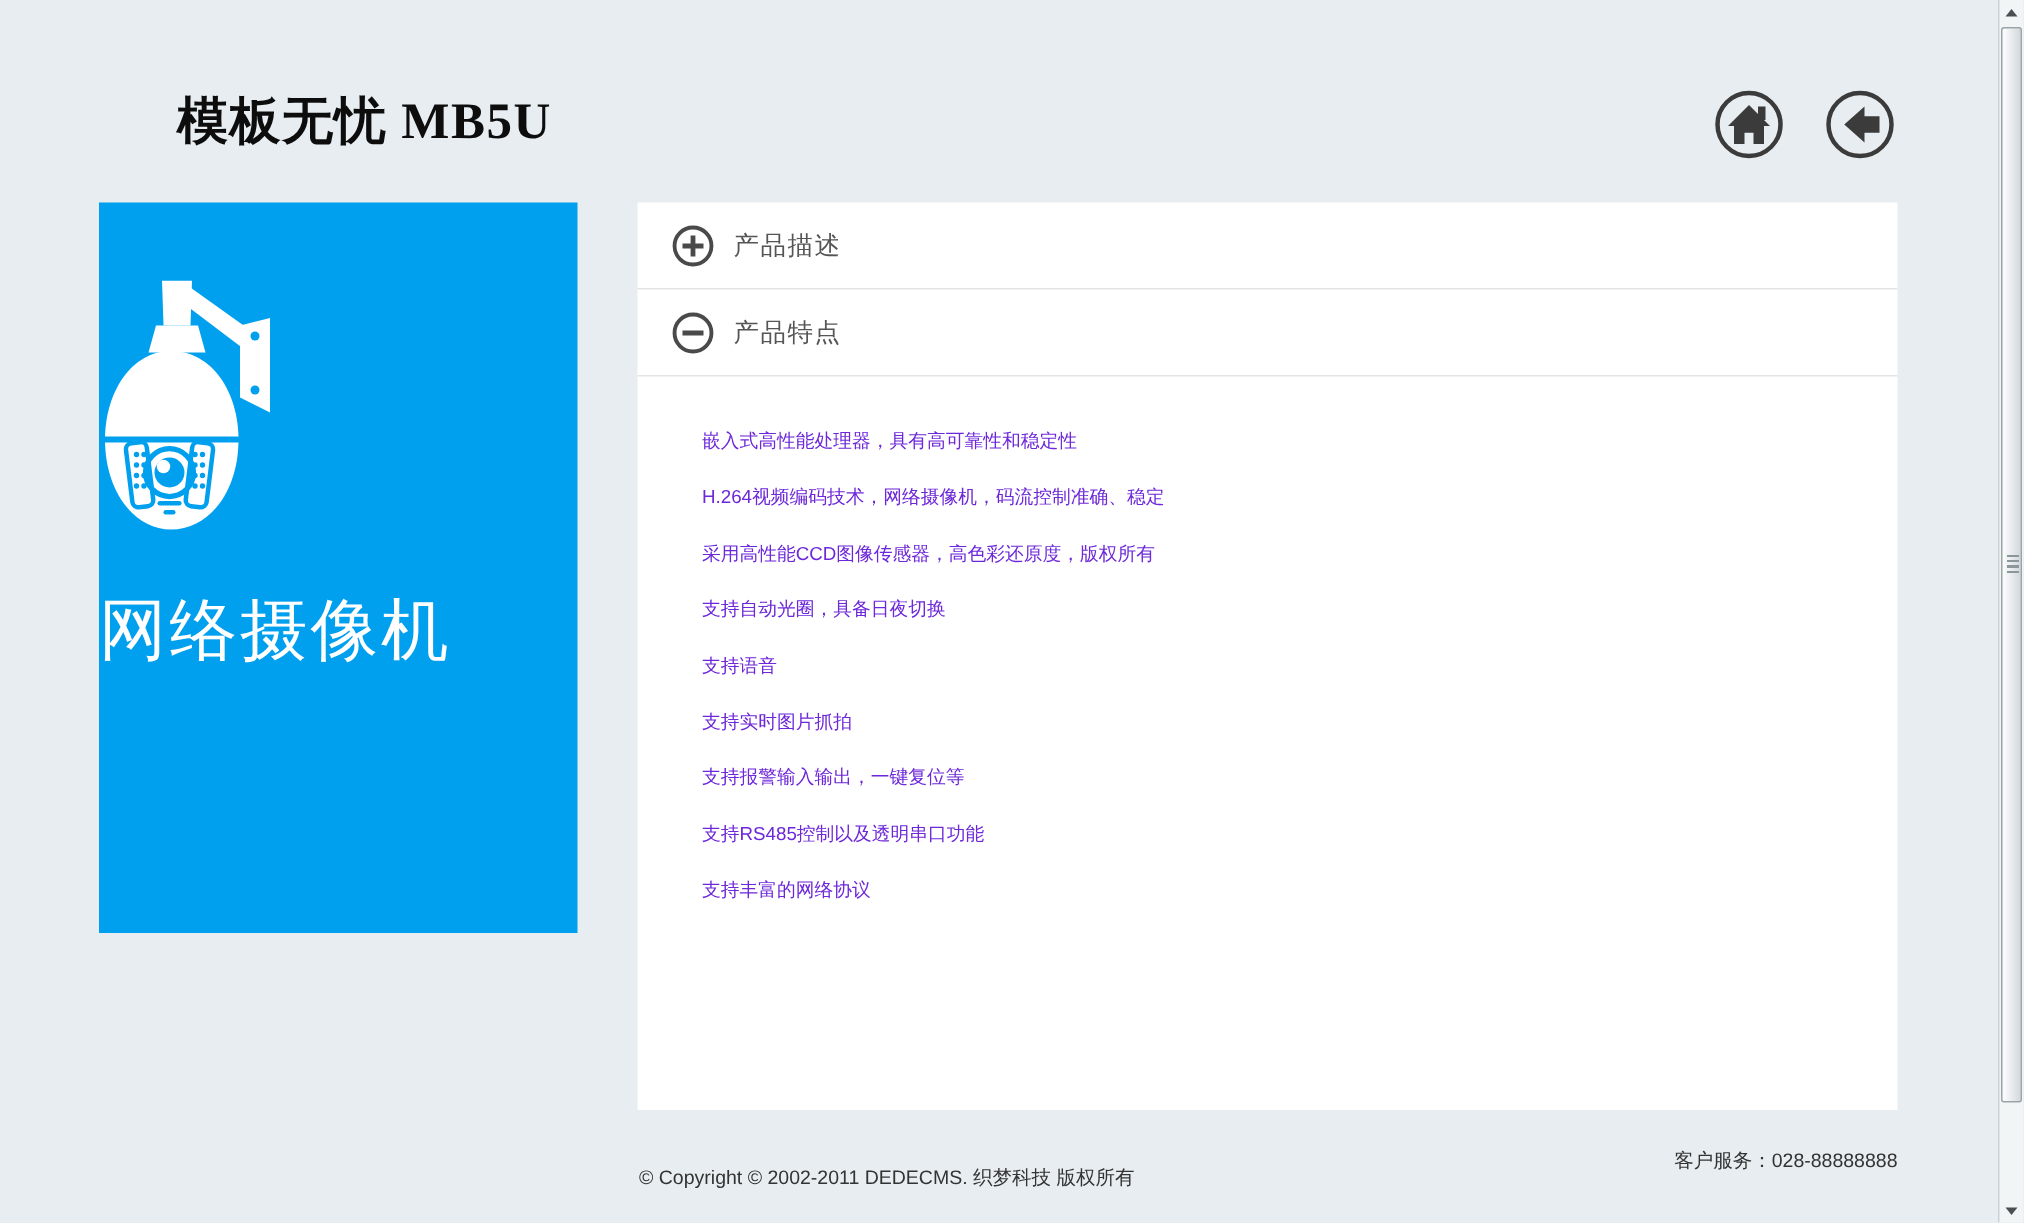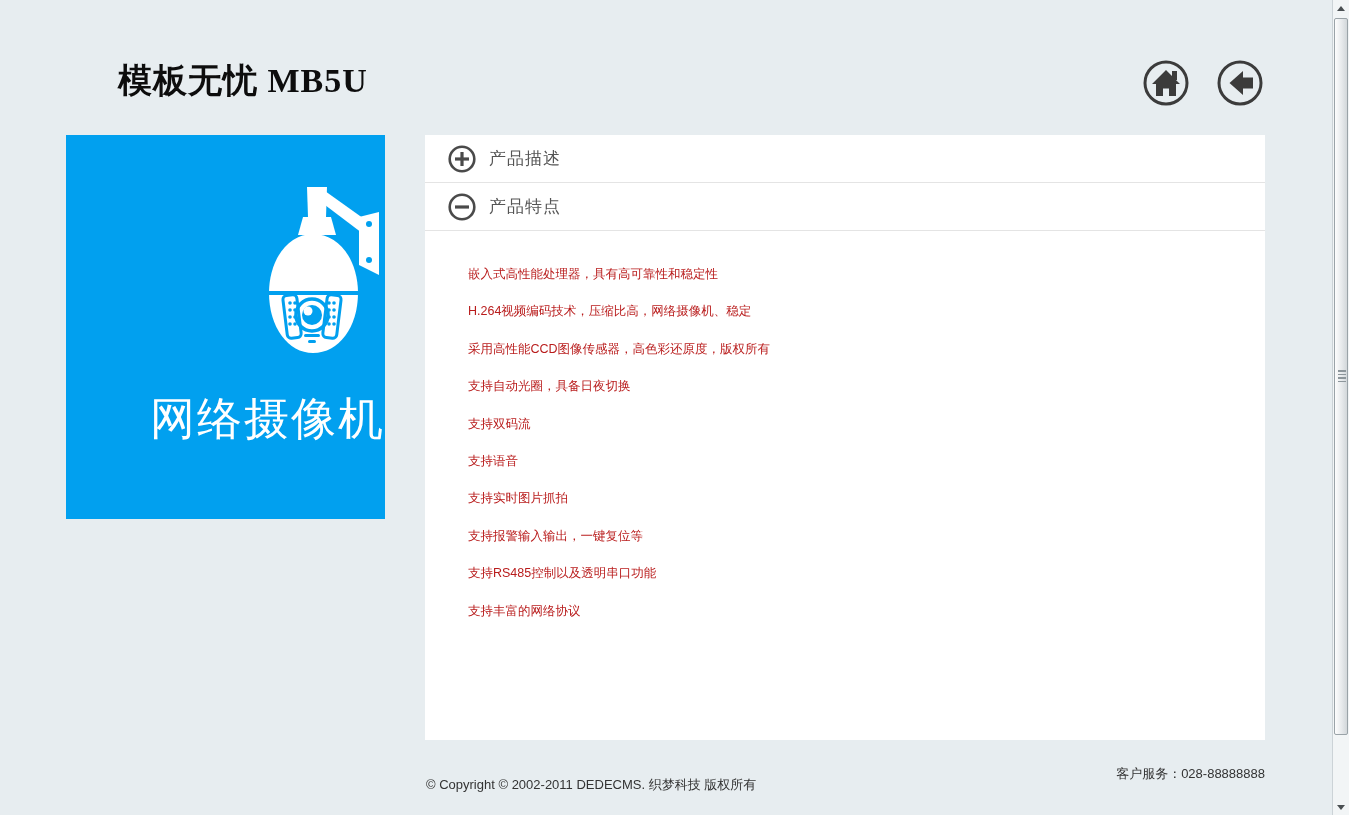--- a/index.html
+++ b/index.html
@@ -21,48 +21,48 @@
   .nav-btn {
     position:absolute; top:59px; width:48px; height:48px;
     cursor:pointer;
   }
   .nav-btn.home { left:1142px; }
   .nav-btn.back { left:1216px; }
   .nav-btn svg { display:block; width:48px; height:48px; }
 
   
   .product-card {
-    position:absolute; left:66px; top:135px; width:319px; height:384px;
-    background:#01a0ef; text-align:right; cursor:pointer;
+    position:absolute; left:66px; top:135px; width:319px; height:487px;
+    background:#01a0ef; text-align:left; cursor:pointer;
   }
   .camera-wrap { margin-top:52px; display:inline-block; }
   .camera-wrap svg { display:block; width:120px; height:168px; }
   .product-name {
     margin-top:30px; color:#ffffff; font-size:45px; font-weight:400;
     letter-spacing:2px; white-space:nowrap;
   }
 
   
   .panel {
     position:absolute; left:425px; top:135px; width:840px; height:605px;
     background:#ffffff;
   }
   .acc-header {
-    height:48px; display:flex; align-items:center;
+    height:58px; display:flex; align-items:center;
     border-bottom:1px solid #e4e4e4; padding-left:22px; cursor:pointer;
   }
   .acc-icon { width:30px; height:30px; margin-right:12px; flex:0 0 auto; }
   .acc-icon svg { display:block; width:30px; height:30px; }
   .acc-label { font-size:17px; color:#555555; letter-spacing:1px; }
 
   .features {
     list-style:none; padding:25px 20px 0 43px;
   }
   .features li {
-    font-size:12.5px; color:#b91c1c; line-height:37.4px;
+    font-size:12.5px; color:#6d28d9; line-height:37.4px;
     white-space:nowrap;
   }
 
   
   .footer-left {
     position:absolute; left:426px; top:765px;
     font-size:13px; color:#333333; white-space:nowrap;margin-top:11px;
   }
   .footer-right {
     position:absolute; right:84px; top:765px;
@@ -185,24 +185,23 @@
         <svg viewBox="0 0 30 30">
           <circle cx="15" cy="15" r="12.3" fill="none" stroke="#4a4a4a" stroke-width="2.6"></circle>
           <line x1="8" y1="15" x2="22" y2="15" stroke="#4a4a4a" stroke-width="3.2"></line>
         </svg>
       </span>
       <span class="acc-label">产品特点</span>
     </div>
 
     <ul class="features">
       <li>嵌入式高性能处理器，具有高可靠性和稳定性</li>
-      <li>H.264视频编码技术，压缩比高，网络摄像机、稳定</li>
+      <li>H.264视频编码技术，网络摄像机，码流控制准确、稳定</li>
       <li>采用高性能CCD图像传感器，高色彩还原度，版权所有</li>
       <li>支持自动光圈，具备日夜切换</li>
-      <li>支持双码流</li>
       <li>支持语音</li>
       <li>支持实时图片抓拍</li>
       <li>支持报警输入输出，一键复位等</li>
       <li>支持RS485控制以及透明串口功能</li>
       <li>支持丰富的网络协议</li>
     </ul>
   </main>
 
   <div class="footer-left">© Copyright © 2002-2011 DEDECMS. 织梦科技 版权所有</div>
   <div class="footer-right">客户服务：028-88888888</div>

